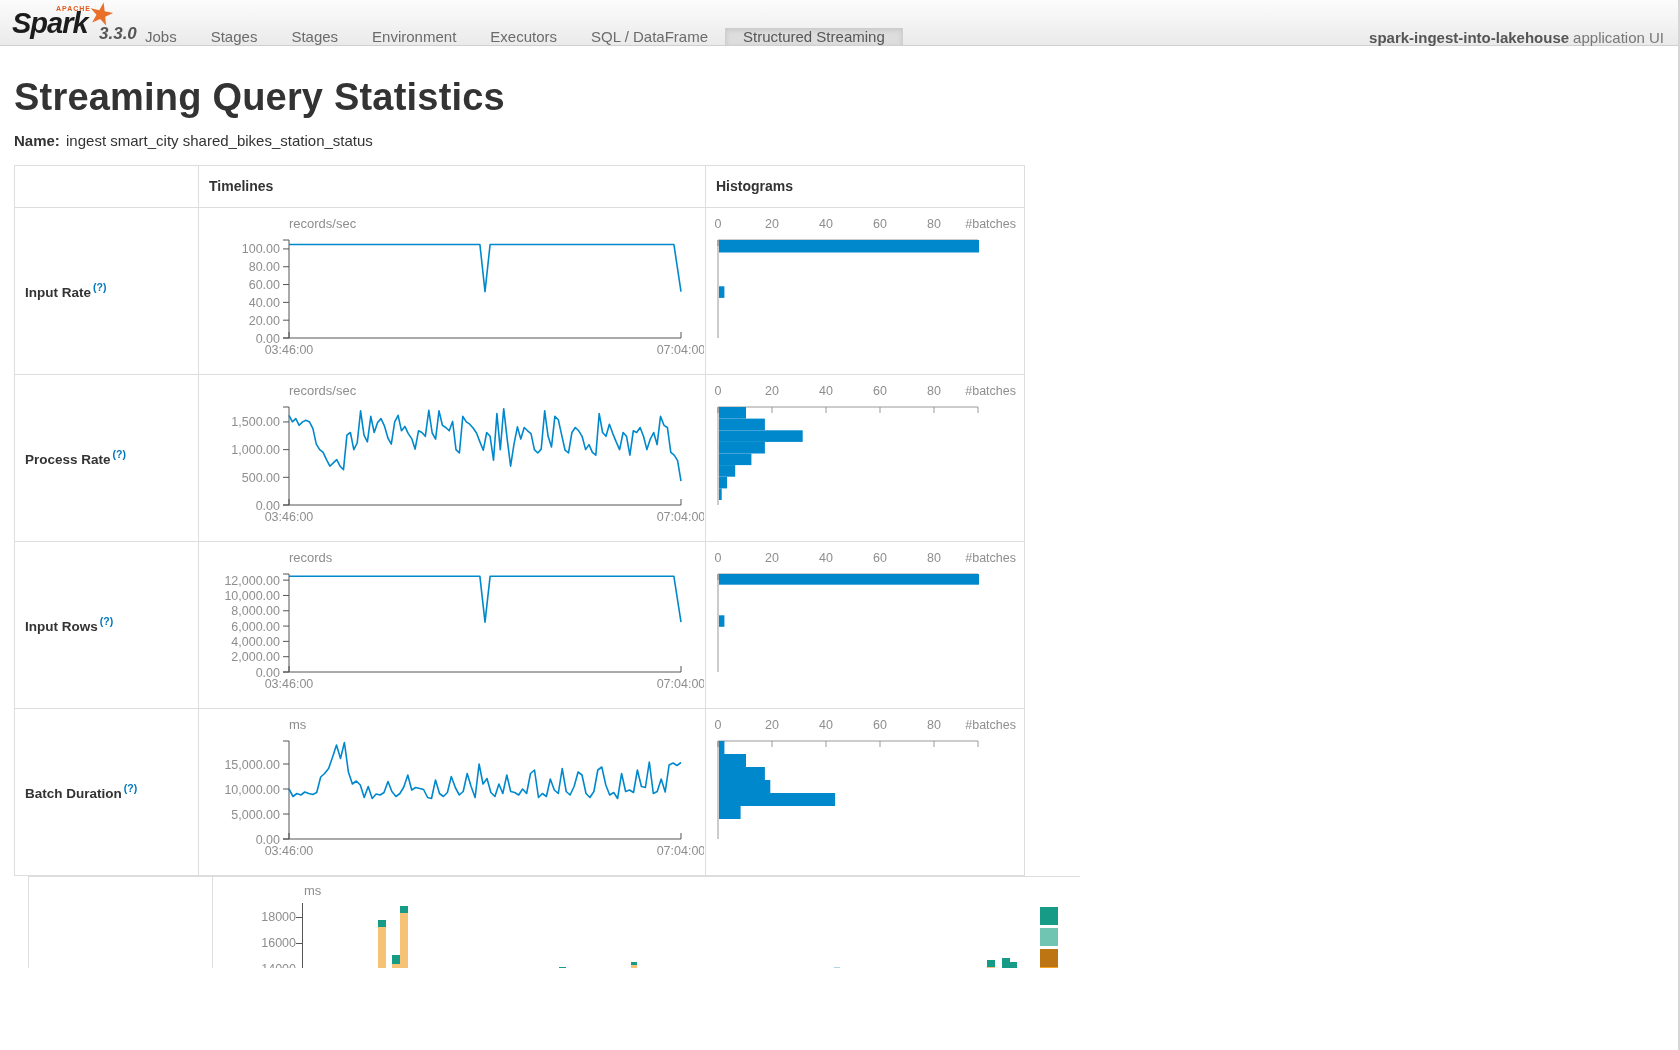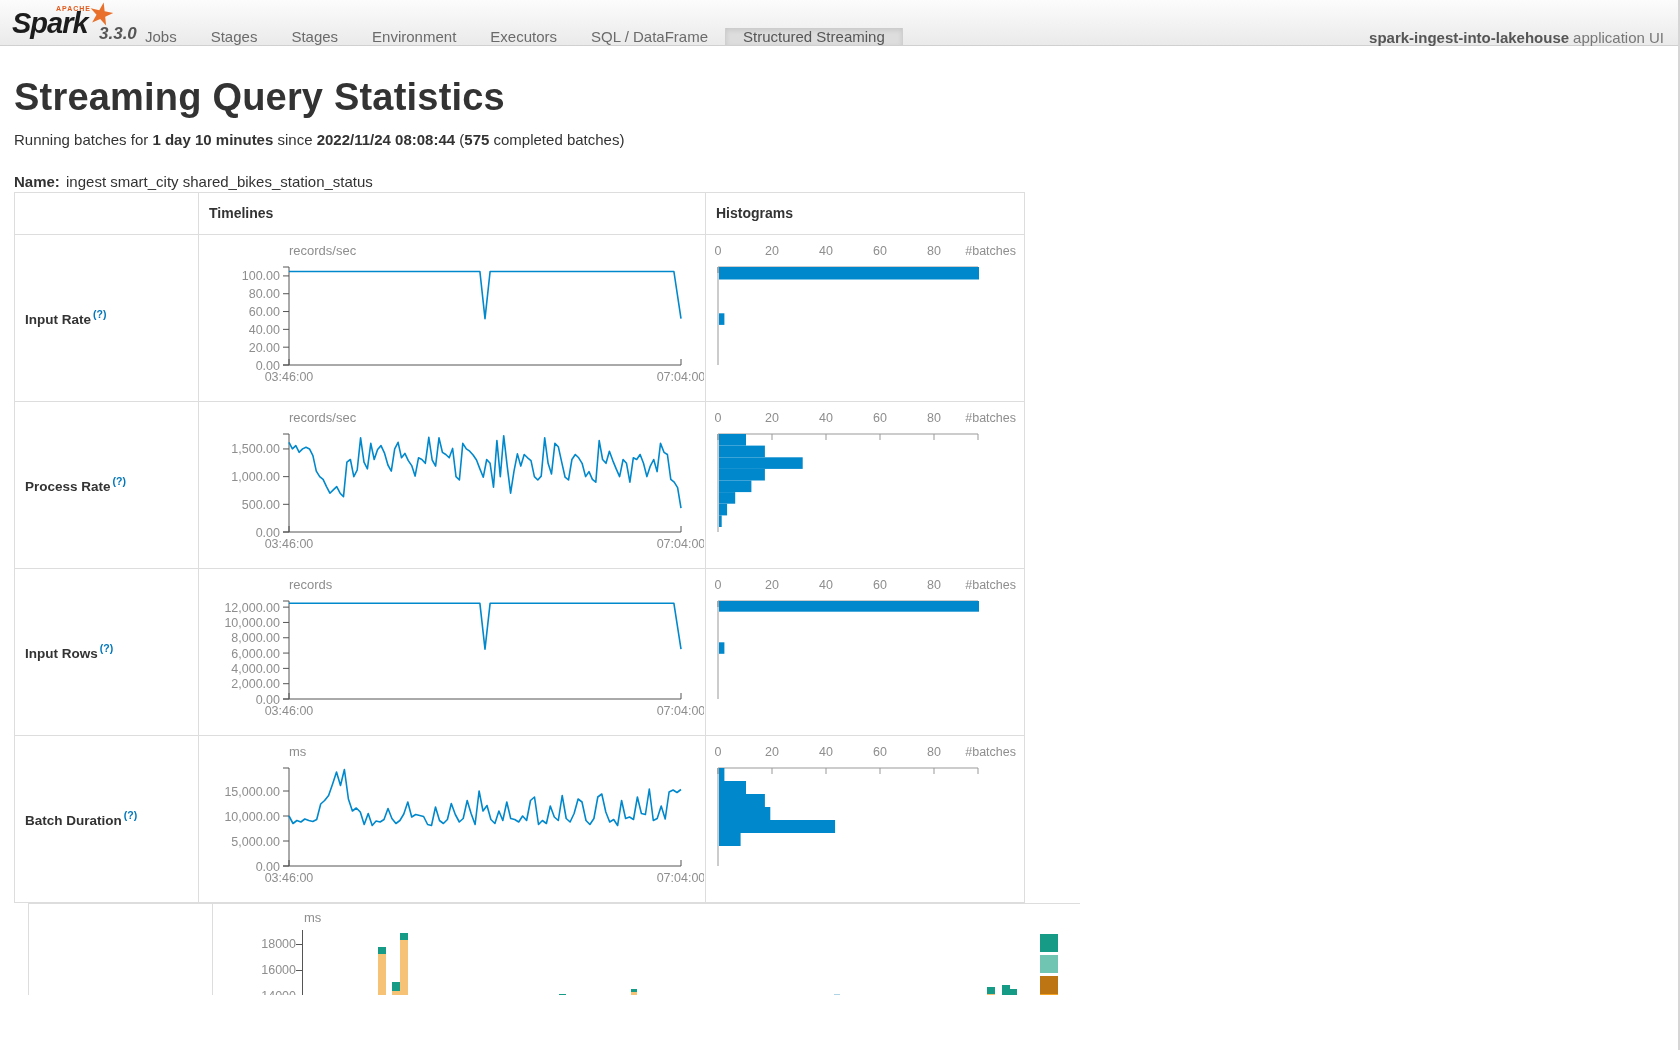--- a/index.html
+++ b/index.html
@@ -28,21 +28,21 @@
   .edge-line { position:fixed; right:0; top:0; width:2px; height:100%; background:#d6d6d6; }
 
   
   .content { padding:0 14px; }
   h1 { font-size:38px; font-weight:bold; color:#333; margin:30px 0 12px 0; letter-spacing:.2px; }
   .running { font-size:15px; margin-bottom:24px; }
   .meta { font-size:15px; line-height:19.5px; }
   .meta b { margin-right:2px; }
 
   
-  .stats { border-collapse:collapse; table-layout:fixed;padding-left:20px; }
+  .stats { margin-top:14px; border-collapse:collapse; table-layout:fixed;padding-left:20px; }
   .stats th, .stats td { border:1px solid #ddd; padding:0; vertical-align:middle; }
   .stats th { height:42px; text-align:left; font-size:14px; font-weight:bold; color:#333;
     padding-left:10px; background:#fff; }
   .stats td.lbl { font-size:13.5px; font-weight:bold; color:#333; padding-left:10px; }
   .stats td.lbl sup { color:#0077bb; font-size:10.5px; font-weight:bold; margin-left:2px; cursor:pointer; }
   .stats td.cell { position:relative; height:167px; }
   .stats svg { display:block; }
   .chart-title { font-size:13px; fill:#8e8e8e; }
   .ticktext { font-size:12.5px; fill:#8e8e8e; }
 
@@ -79,23 +79,20 @@
   <div class="app-title">
     <b>spark-ingest-into-lakehouse</b>
     <span>application UI</span>
   </div>
 </div>
 <div class="edge-line"></div>
 
 <div class="content">
   <h1>Streaming Query Statistics</h1>
 
-  <div class="running">
-    <span>Running batches for </span><b>1 day 10 minutes</b><span> since </span><b>2022/11/24 08:08:44</b><span> (</span><b>575</b><span> completed batches)</span>
-  </div>
 
   <div class="meta">
     <div>
       <b>Name:</b>
       <span>ingest smart_city shared_bikes_station_status</span>
     </div>
   </div>
 
   <table class="stats">
     <colgroup>

